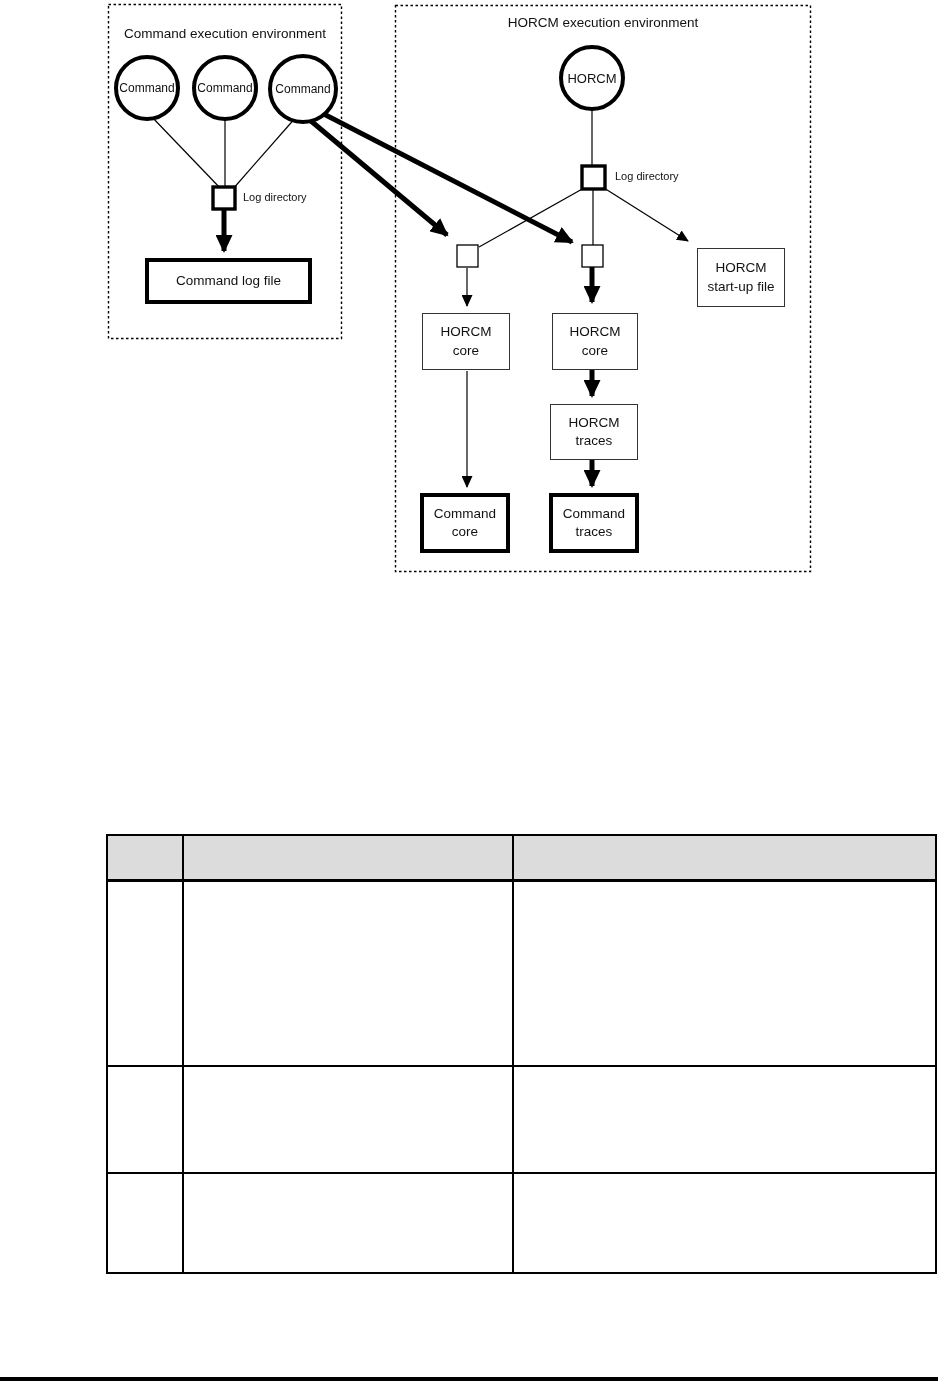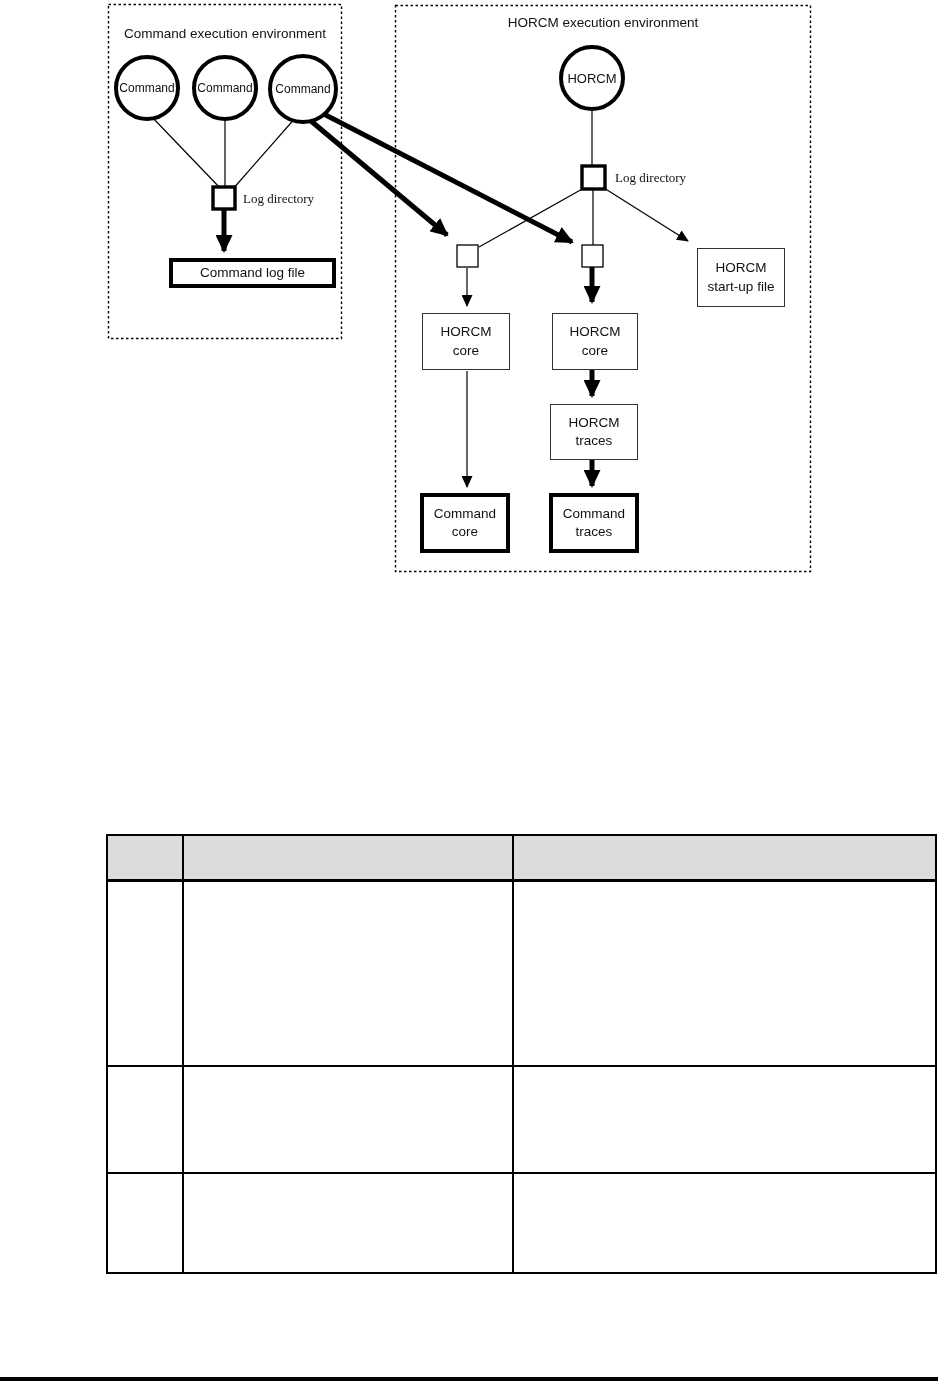--- a/index.html
+++ b/index.html
@@ -2,21 +2,21 @@
 <html><head>
 <meta charset="utf-8">
 <style>
   html,body { margin:0; padding:0; background:#ffffff; }
   .page {
     position:relative; width:938px; height:1387px; background:#ffffff;
     font-family:"Liberation Sans", sans-serif; color:#111; overflow:hidden;
   }
   svg line, svg rect { stroke:#000; }
   .env-title { position:absolute; text-align:center; font-size:13.5px; white-space:nowrap; }
-  .lbl { position:absolute; font-size:13px; white-space:nowrap;font-family:Liberation Serif, serif; }
+  .lbl { position:absolute; font-size:11px; white-space:nowrap; }
   .circle {
     position:absolute; box-sizing:border-box; border:4px solid #000; border-radius:50%;
     background:#fff; display:flex; align-items:center; justify-content:center;
     font-size:12px; text-align:center;
   }
   .box {
     position:absolute; box-sizing:border-box; background:#fff; border:1.5px solid #333;
     display:flex; flex-direction:column; align-items:center; justify-content:center;
     text-align:center; font-size:13.5px; line-height:1.35;
   }
@@ -72,21 +72,21 @@
   <div class="circle" style="left:114px; top:55px; width:66px; height:66px;">
     <span>Command</span>
   </div>
   <div class="circle" style="left:192px; top:55px; width:66px; height:66px;">
     <span>Command</span>
   </div>
   <div class="circle" style="left:268px; top:54px; width:70px; height:70px;">
     <span>Command</span>
   </div>
   <div class="lbl" style="left:243px; top:191px;">Log directory</div>
-  <div class="box thick" style="left:145px; top:258px; width:167px; height:30px;margin-left:24px;">
+  <div class="box thick" style="left:145px; top:258px; width:167px; height:46px;">
     <div>Command log file</div>
   </div>
 
   <div class="env-title" style="left:395px; width:416px; top:15px;">HORCM execution environment</div>
   <div class="circle" style="left:559px; top:45px; width:66px; height:66px; font-size:13px;">
     <span>HORCM</span>
   </div>
   <div class="lbl" style="left:615px; top:170px;">Log directory</div>
 
   <div class="box" style="left:697px; top:248px; width:88px; height:59px;">

